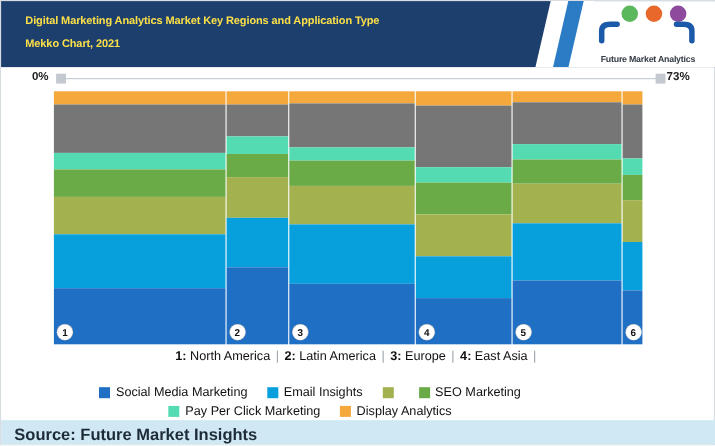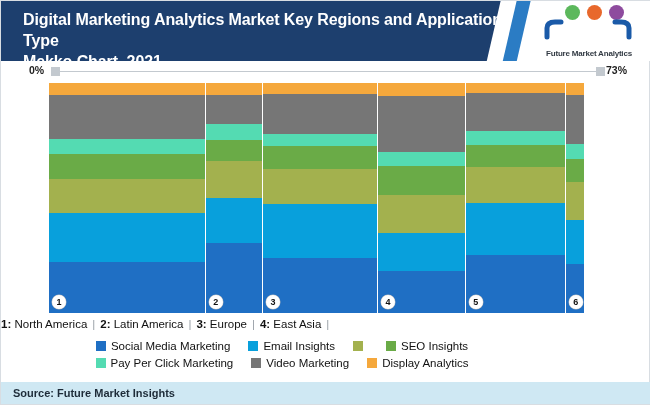--- a/index.html
+++ b/index.html
@@ -26,21 +26,21 @@
   }
   .header-skew-2{
     position:absolute;top:-12px;right:128px;width:14px;height:90px;
     background:#2b7cc4;transform:skewX(-13deg);
   }
   .header-white{
     position:absolute;top:0;right:0;width:126px;height:60px;background:#ffffff;
   }
   .title{
     position:absolute;left:22px;top:8px;width:500px;
-    color:#ffffff;font-size:16px;font-weight:bold;line-height:21px;
+    color:#fde047;font-size:10px;font-weight:bold;line-height:21px;
     letter-spacing:-0.1px;
   }
   .title-line{display:block;}
 
   
   .logo{
     position:absolute;right:8px;top:4px;width:112px;height:54px;
   }
   .logo-dots{position:absolute;left:26px;top:0px;width:84px;height:17px;}
   .dot{
@@ -97,47 +97,47 @@
     width:14px;height:14px;border-radius:50%;
     background:#ffffff;color:#111;
     font-size:9px;font-weight:bold;
     display:flex;align-items:center;justify-content:center;
     box-shadow:0 0 0 0.5px #bbb;
   }
 
   
   .regionkey{
     position:absolute;left:0;top:316px;width:650px;
-    font-size:11.5px;color:#111;line-height:15px;
+    text-align:center;font-size:11.5px;color:#111;line-height:15px;
   }
   .regionkey .num{font-weight:bold;}
   .sep{color:#9aa1a8;padding:0 5px;}
 
   
   .legend{
-    position:absolute;left:0;top:336px;width:562px;
+    position:absolute;left:0;top:347px;width:562px;
   }
   .legend-row{
     display:flex;justify-content:center;align-items:center;
     height:17px;
   }
   .legend-item{
     display:flex;align-items:center;margin:0 9px;
     font-size:11.5px;color:#111;
   }
   .sw{width:10px;height:10px;margin-right:5px;flex:0 0 auto;}
 
   
   .source{
     position:absolute;left:0;bottom:0;width:650px;height:22px;
     background:#cfe8f3;
   }
   .source-txt{
     position:absolute;left:12px;top:5px;
-    font-size:11px;color:#1d2b38;font-weight:bold;
+    font-size:15px;color:#1d2b38;font-weight:bold;
   }
 </style>
 </head>
 <body>
 
 <div id="page">
 
   <div class="header">
     <div class="header-white"></div>
     <div class="header-skew-1"></div>
@@ -244,33 +244,29 @@
         </div>
         <div class="legend-item">
           <span class="sw" style="background: rgb(8, 160, 220);"></span>
           <span>Email Insights</span>
         </div>
         <div class="legend-item">
           <span class="sw" style="background: rgb(163, 177, 78);"></span>
         </div>
         <div class="legend-item">
           <span class="sw" style="background: rgb(106, 171, 71);"></span>
-          <span>SEO Insights</span>
+          <span>SEO Marketing</span>
         </div>
       </div>
     <div class="legend-row" id="legendRow2">
         <div class="legend-item">
           <span class="sw" style="background: rgb(84, 219, 178);"></span>
           <span>Pay Per Click Marketing</span>
         </div>
         <div class="legend-item">
-          <span class="sw" style="background: rgb(118, 118, 118);"></span>
-          <span>Video Marketing</span>
-        </div>
-        <div class="legend-item">
           <span class="sw" style="background: rgb(245, 168, 60);"></span>
           <span>Display Analytics</span>
         </div>
       </div>
   </div>
 
   <div class="source">
     <span class="source-txt">Source: Future Market Insights</span>
   </div>
 

